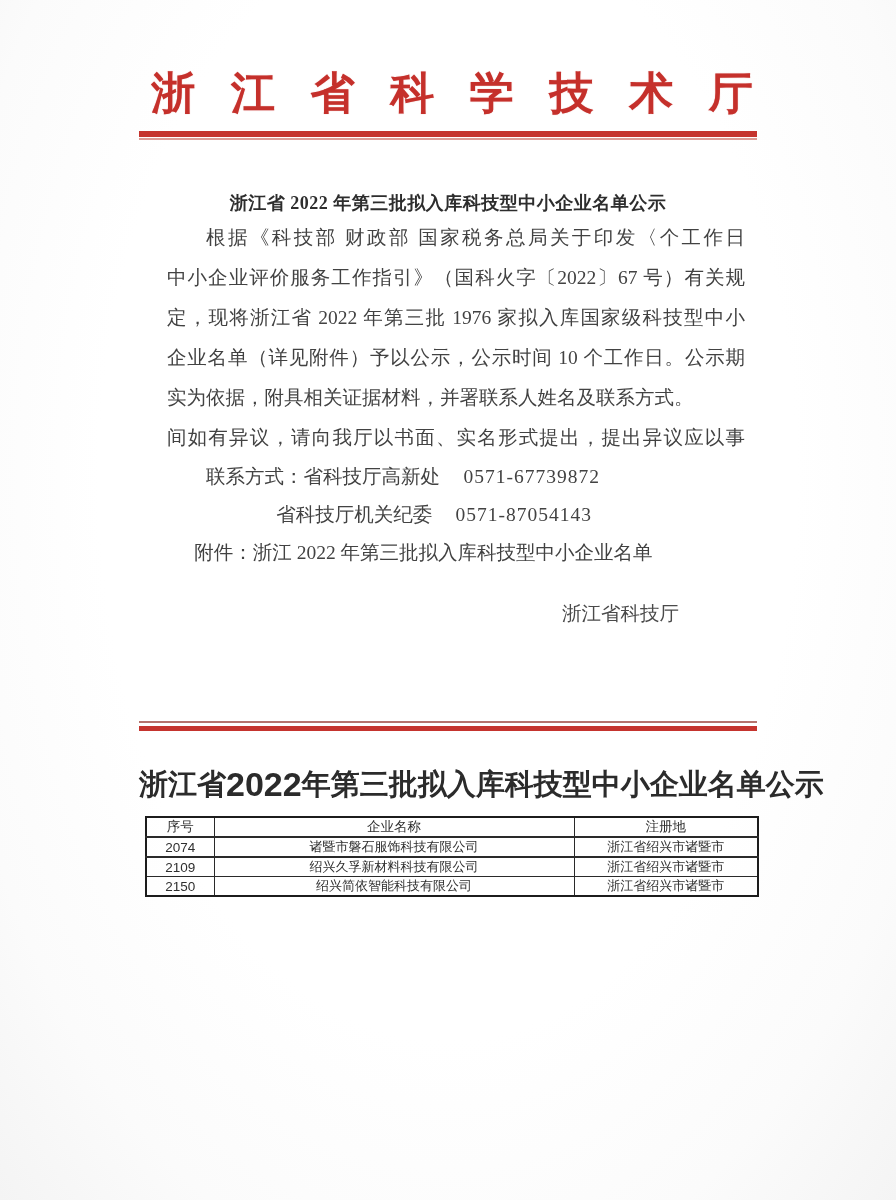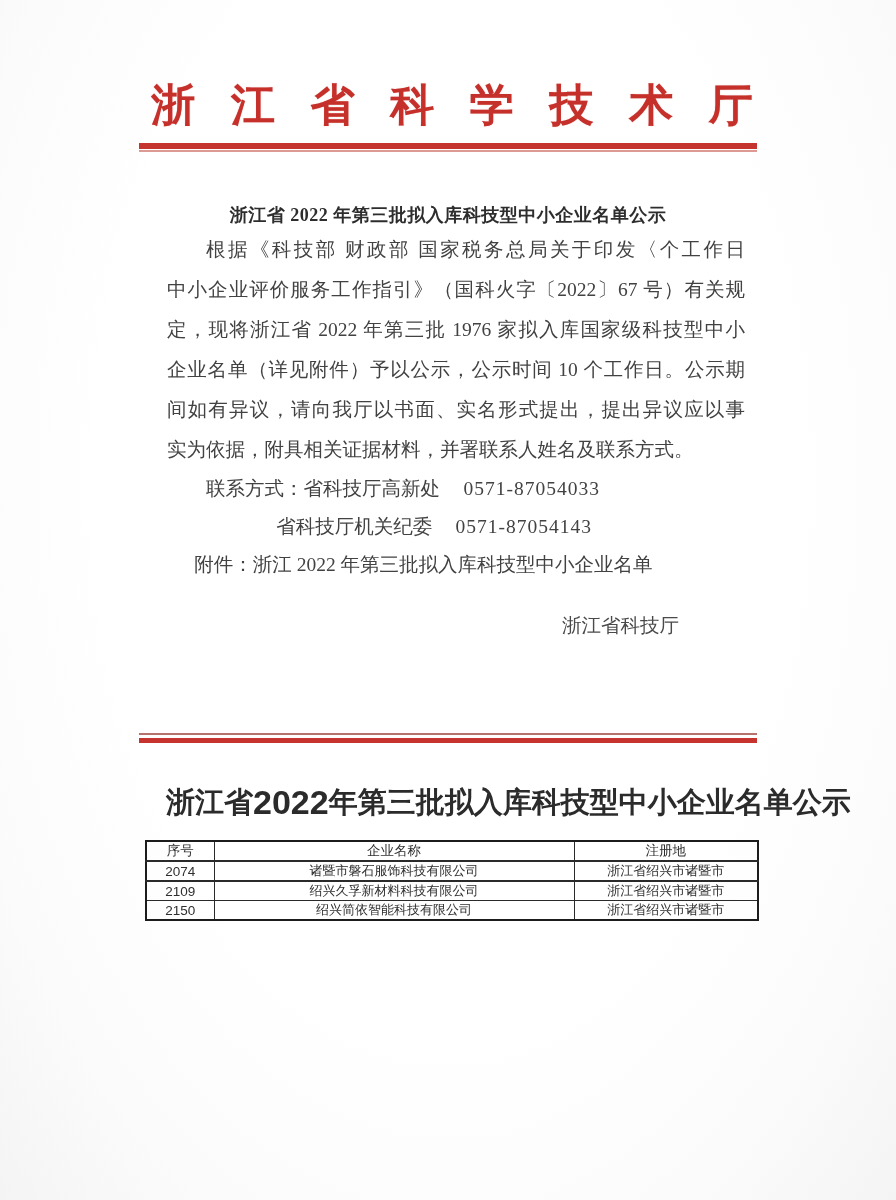--- a/index.html
+++ b/index.html
@@ -5,21 +5,21 @@
   * { margin: 0; padding: 0; box-sizing: border-box; }
   html, body { background: #ffffff; }
   body { width: 896px; font-family: "Liberation Serif", "DejaVu Serif", serif; }
 
   .canvas {
     position: relative;
     width: 896px;
     height: 1200px;
     overflow: hidden;
     background: radial-gradient(ellipse at 50% 40%, #ffffff 55%, #fbfbfb 80%, #f4f4f4 100%);
-    padding: 16px 139px;
+    padding: 4px 139px;
     color: #454545;
   }
 
   
   .agency {
     padding-top: 60px;
     text-align: center;
     font-size: 44px;
     line-height: 60px;
     font-weight: 700;
@@ -70,25 +70,24 @@
   
   .rule-bottom { margin-top: 87px; }
   .rule-bottom .thin  { height: 2px; background: #b5736d; }
   .rule-bottom .thick { height: 5px; background: #c5342e; margin-top: 3px; }
 
   
   .list-title {
     margin-top: 33px;
     text-align: center;
     font-size: 29px;
-    line-height: 52px;
+    line-height: 40px;
     font-weight: 600;
     color: #2b2b2b;
     white-space: nowrap;
-    margin-left: 27px;
   }
   .list-title .yr {
     font-family: "Liberation Sans", "DejaVu Sans", sans-serif;
     font-size: 34px;
     font-weight: 700;
     vertical-align: -2px;
     letter-spacing: 0;
   }
 
   table.companies {
@@ -141,25 +140,25 @@
   </div>
 
   <div class="doc-title">浙江省 2022 年第三批拟入库科技型中小企业名单公示</div>
 
   <div class="body-block">
 
     <div class="body-line indent fill">根据《科技部 财政部 国家税务总局关于印发〈个工作日</div>
     <div class="body-line fill">中小企业评价服务工作指引》（国科火字〔2022〕67 号）有关规</div>
     <div class="body-line fill">定，现将浙江省 2022 年第三批 1976 家拟入库国家级科技型中小</div>
     <div class="body-line fill">企业名单（详见附件）予以公示，公示时间 10 个工作日。公示期</div>
+    <div class="body-line">实为依据，附具相关证据材料，并署联系人姓名及联系方式。</div>
     <div class="body-line fill">间如有异议，请向我厅以书面、实名形式提出，提出异议应以事</div>
-    <div class="body-line">实为依据，附具相关证据材料，并署联系人姓名及联系方式。</div>
 
     <div class="contact-line">
-      <span>联系方式：</span><span>省科技厅高新处</span><span class="phone">0571-87054033</span>
+      <span>联系方式：</span><span>省科技厅高新处</span><span class="phone">0571-67739872</span>
     </div>
     <div class="contact-line2">
       <span>省科技厅机关纪委</span><span class="phone">0571-87054143</span>
     </div>
 
     <div class="attachment-line">
       <span>附件：</span><span>浙江 2022 年第三批拟入库科技型中小企业名单</span>
     </div>
   </div>
 

